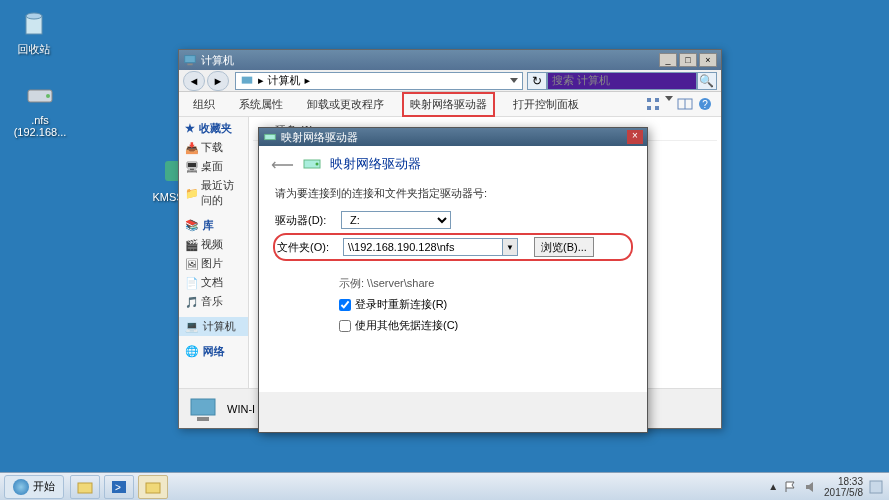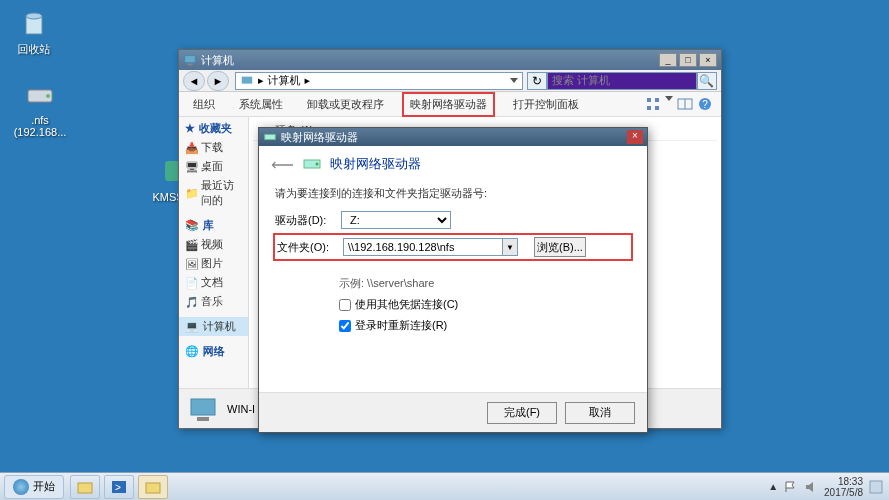--- a/index.html
+++ b/index.html
@@ -57,21 +57,21 @@
     
     .dialog-section-title { font-weight: bold; font-size: 11px; margin: 8px 4px 6px; }
     .dialog-instruction { font-size: 11px; color: #333; margin: 4px 4px 10px; }
     
     .form-row { display: flex; align-items: center; margin: 6px 4px; gap: 6px; }
     .form-label { width: 60px; font-size: 11px; text-align: left; }
     .form-select { width: 110px; height: 18px; border: 1px solid #7a9bb8; background: white; font-size: 11px; padding: 0 4px; }
     .form-input-wrap { display: flex; align-items: center; }
     .form-input { width: 160px; height: 18px; border: 1px solid #7a9bb8; background: white; font-size: 11px; padding: 0 4px; }
     .form-dropdown-btn { width: 16px; height: 18px; border: 1px solid #7a9bb8; background: #e8e8e8; margin-left: -1px; font-size: 8px; }
-    .form-browse { margin-left: 10px; width: 52px; height: 20px; font-size: 11px; background: #f0f0f0; border: 1px solid #888; cursor: pointer; }
+    .form-browse { margin-left: 10px; width: 60px; height: 20px; font-size: 11px; background: #f0f0f0; border: 1px solid #888; cursor: pointer; }
     
     .form-example { font-size: 11px; color: #555; margin-left: 68px; margin-top: 17px; }
     .form-checkbox-row { margin-left: 68px; margin-top: 6px; font-size: 11px; display: flex; align-items: center; gap: 4px; }
     .form-link { margin-left: 68px; margin-top: 8px; font-size: 11px; color: #0066cc; text-decoration: underline; cursor: pointer; }
     
     .dialog-footer { height: 40px; background: #f0f0f0; border-top: 1px solid #ddd; display: flex; align-items: center; justify-content: flex-end; padding: 0 12px; gap: 8px; }
     .dialog-btn { width: 70px; height: 22px; font-size: 11px; background: #f0f0f0; border: 1px solid #888; cursor: pointer; }
     
     
     .taskbar { position: absolute; bottom: 0; left: 0; right: 0; height: 28px; background: linear-gradient(#e8eef5, #c8d8e8); border-top: 1px solid #88a0b8; display: flex; align-items: center; }
@@ -79,21 +79,21 @@
     .start-orb { width: 16px; height: 16px; border-radius: 8px; background: radial-gradient(#8ec9e8,#2a78b8); }
     .taskbar-item { width: 30px; height: 24px; border: 1px solid #a8c0d8; border-radius: 2px; margin: 0 2px; display: flex; align-items: center; justify-content: center; cursor: pointer; }
     .taskbar-item.active { background: #f0e8c8; border-color: #c8b888; }
     .tray { margin-left: auto; display: flex; align-items: center; gap: 6px; padding: 0 6px; font-size: 10px; color: #333; }
     .tray-time { text-align: right; line-height: 11px; }
     .tray-icon { width: 14px; height: 14px; }
     
     .caret { width: 0; height: 0; border-left: 4px solid transparent; border-right: 4px solid transparent; border-top: 5px solid #555; display: inline-block; }
     input[type=checkbox] { width: 12px; height: 12px; }
     
-    .highlight-folder-row { outline: 2px solid #e04040; outline-offset: 0; padding: 2px; margin: 2px 4px; }
+    .highlight-folder-row { outline: 2px solid #e04040; outline-offset: 0; padding: 2px; margin: 2px 4px; border-radius: 11px; }
   </style>
 </head>
 <body>
 
 <div class="desktop-icon" style="left:4px;top:6px">
   <svg class="icon-img" viewBox="0 0 32 32">
       <rect x="8" y="10" width="16" height="18" fill="#cde6f0" stroke="#6090b0"></rect>
       <ellipse cx="16" cy="10" rx="8" ry="3" fill="#aed0e8" stroke="#6090b0"></ellipse>
     </svg>
   <div class="label">回收站</div>
@@ -266,31 +266,27 @@
       <div class="form-input-wrap">
         <input class="form-input" value="\\192.168.190.128\nfs" style="">
         <button class="form-dropdown-btn">▼</button>
       </div>
       <button class="form-browse">浏览(B)...</button>
     </div>
 
     <div class="form-example">示例: \\server\share</div>
 
     <div class="form-checkbox-row">
+      <input type="checkbox" checked="" style="">
+      <span>登录时重新连接(R)</span>
+    </div>
+    <div class="form-checkbox-row">
       <input type="checkbox" style="">
       <span>使用其他凭据连接(C)</span>
     </div>
-    <div class="form-checkbox-row">
-      <input type="checkbox" checked="" style="">
-      <span>登录时重新连接(R)</span>
-    </div>
-  </div>
-  <div class="dialog-footer">
-    <button class="dialog-btn">完成(F)</button>
-    <button class="dialog-btn">取消</button>
   </div>
 </div>
 
 <div class="taskbar">
   <div class="start-btn">
     <div class="start-orb"></div>
     <span>开始</span>
   </div>
   <div class="taskbar-item">
       <svg width="18" height="18" viewBox="0 0 18 18">

